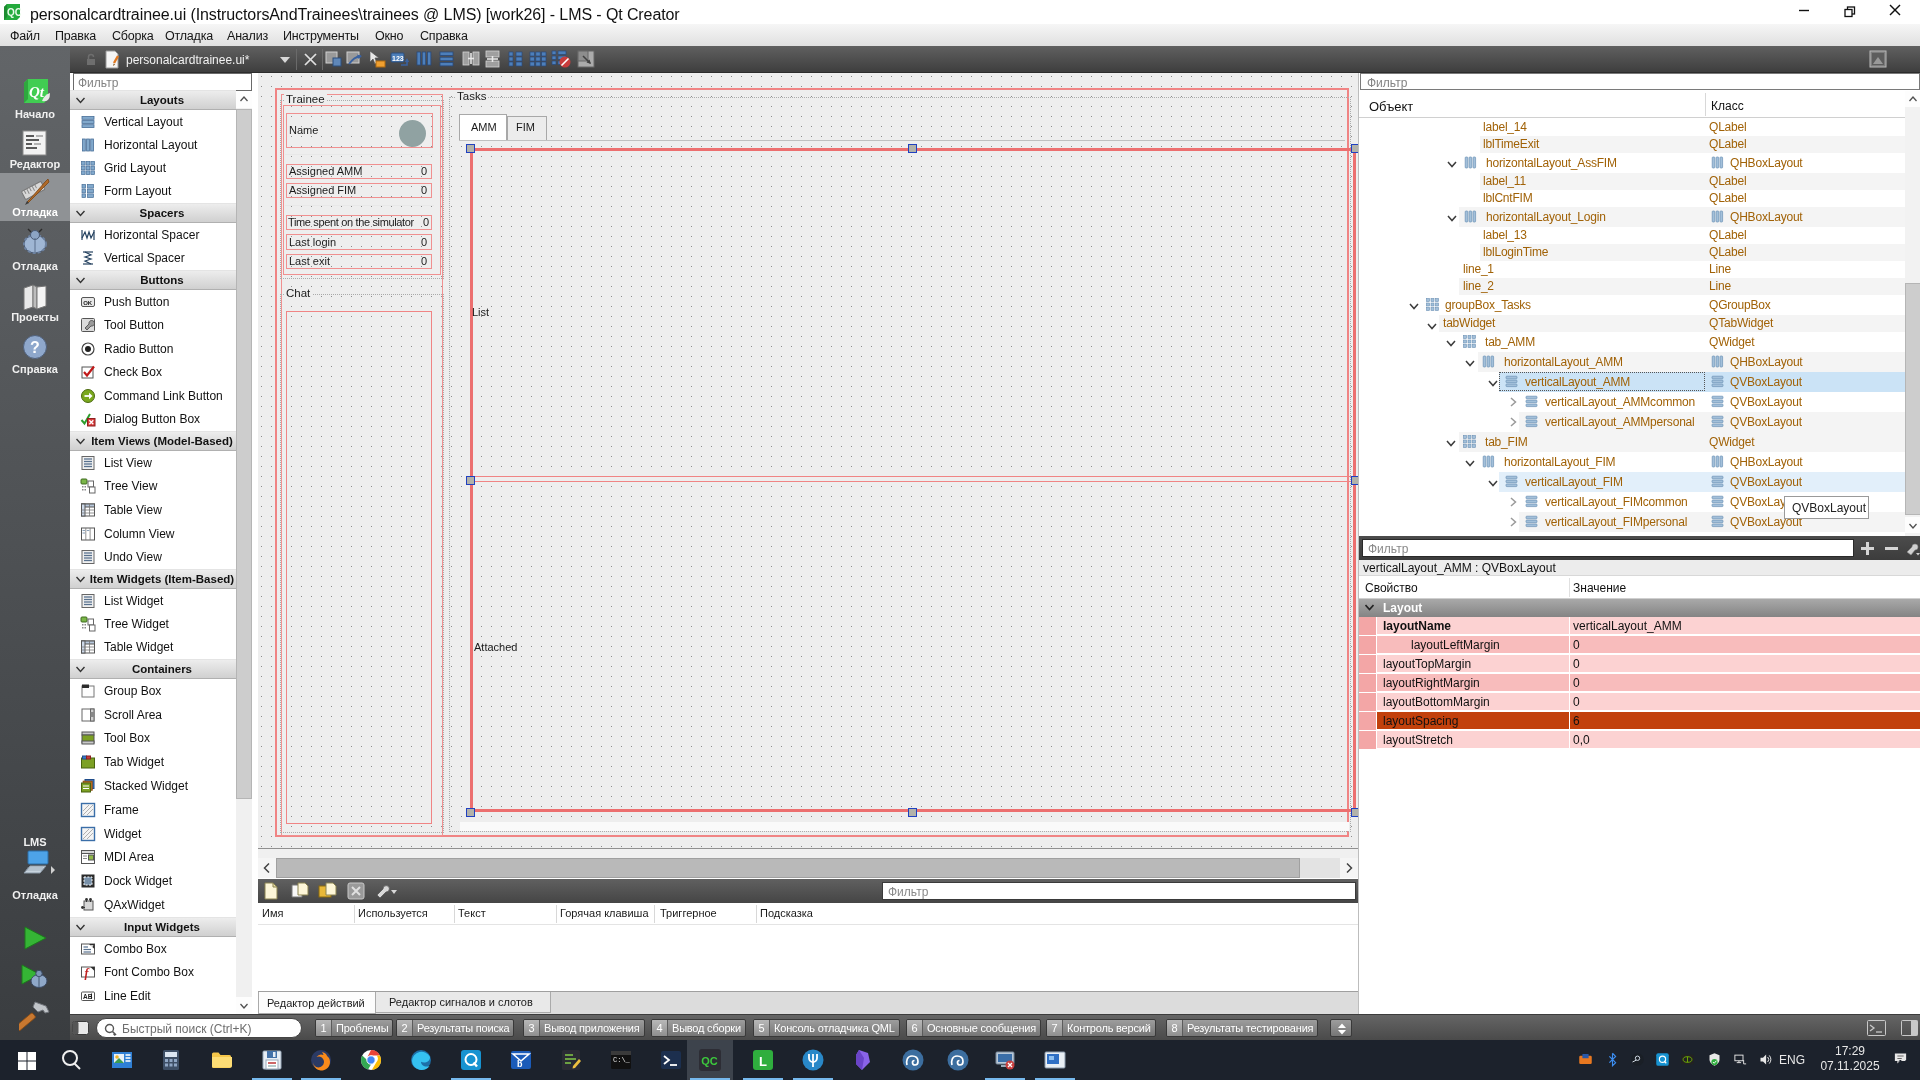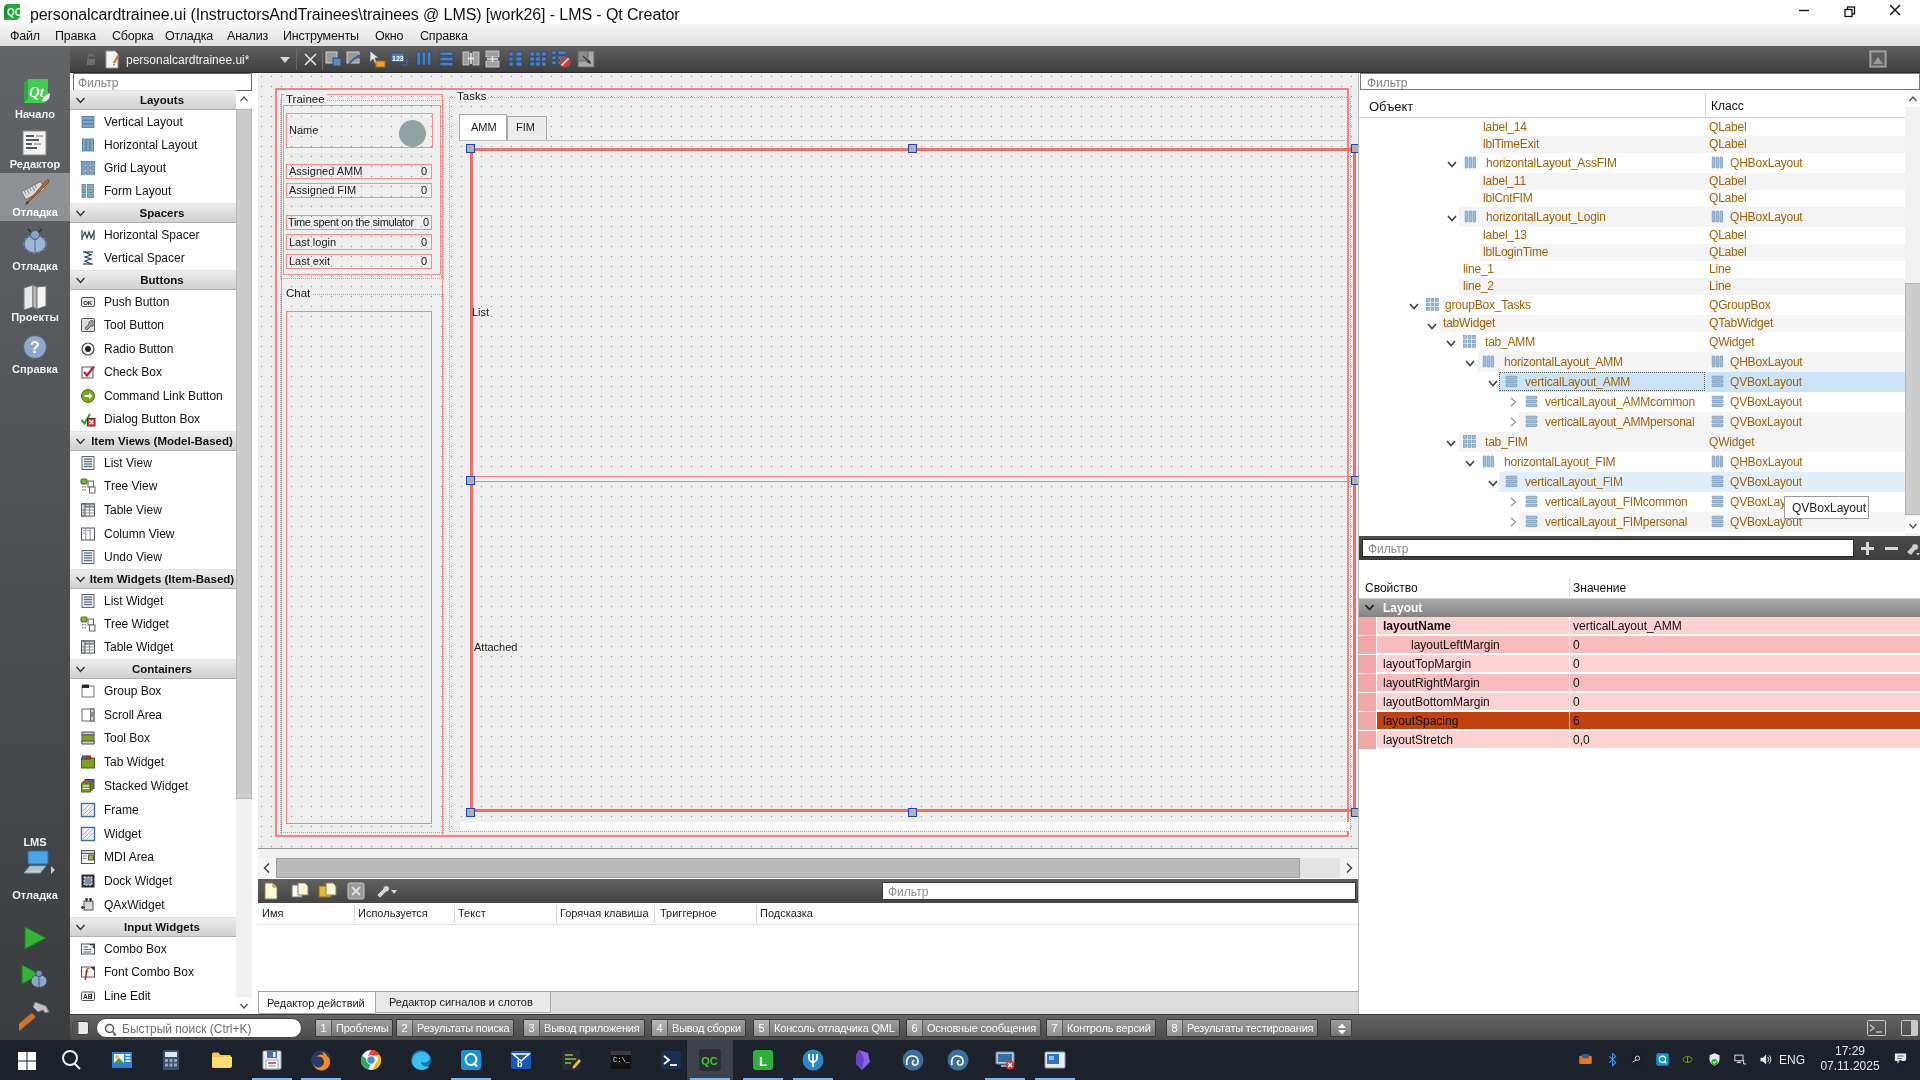--- a/index.html
+++ b/index.html
@@ -1219,20 +1219,23 @@
         <path d="M8.5 2 v13 M2 8.5 h13" stroke="#d5d5d5" stroke-width="3"></path>
       </svg>
     <svg style="position:absolute;left:524px;top:4px" width="17" height="17" viewBox="0 0 17 17">
         <path d="M2 8.5 h13" stroke="#d5d5d5" stroke-width="3"></path>
       </svg>
     <svg style="position:absolute;left:545px;top:3px" width="17" height="17" viewBox="0 0 17 17">
         <path d="M3 13 L8 8 a3 3 0 1 1 3 3 L7 16z" fill="#d0d0d0" stroke="#888" stroke-width="0.6"></path>
         <polygon points="12,14 16,14 14,16.5" fill="#d0d0d0"></polygon>
       </svg>
   </div>
+  <div class="abs" style="left:0;top:487px;width:562px;height:16px;background:#ececec;border-bottom:1px solid #d8d8d8">
+      <span style="position:absolute;left:4px;top:1px;font-size:12px;color:#111">verticalLayout_AMM : QVBoxLayout</span>
+    </div>
   <div class="abs" style="left:0;top:503px;width:562px;height:23px;background:#fff;border-bottom:1px solid #cfcfcf">
     <div class="abs" style="left:6px;top:5px;font-size:12px;color:#111">Свойство</div>
     <div class="abs" style="left:214px;top:5px;font-size:12px;color:#111">Значение</div>
     <div class="abs" style="left:210px;top:2px;width:1px;height:19px;background:#e0e0e0"></div>
   </div>
   <div class="abs" style="left:0;top:526px;width:562px;height:18px;background:linear-gradient(#a9a9a9,#848484)">
     <svg style="position:absolute;left:6px;top:5px" width="9" height="7" viewBox="0 0 9 7">
         <polyline points="0.5,1 4.5,5.5 8.5,1" fill="none" stroke="#222" stroke-width="1.6"></polyline>
       </svg>
     <span style="position:absolute;left:24px;top:2px;font-size:12px;font-weight:bold;color:#fff">Layout</span>

